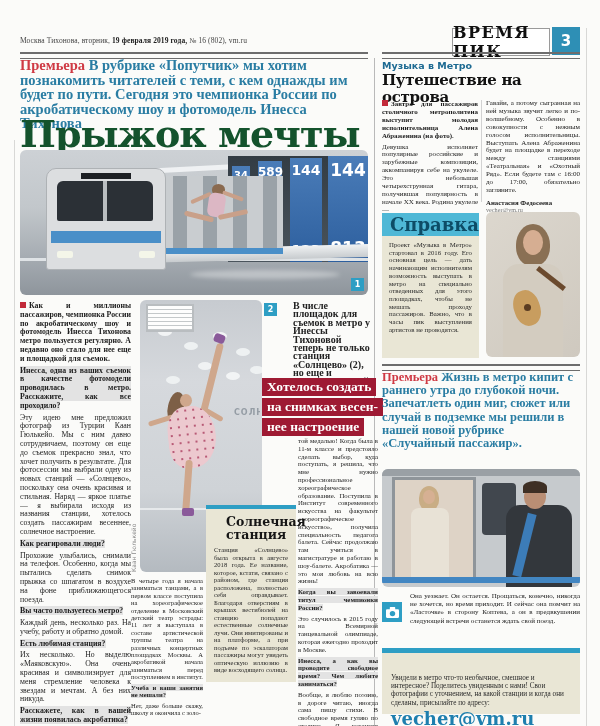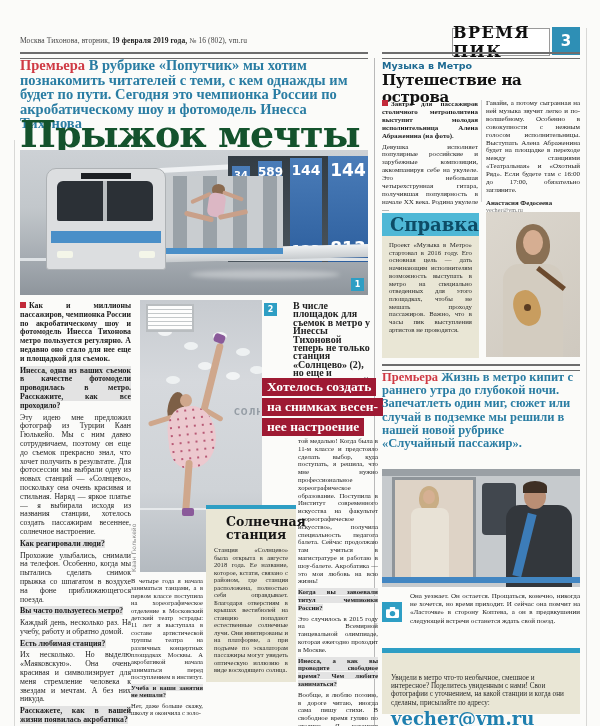--- a/index.html
+++ b/index.html
@@ -67,21 +67,21 @@
   .lead2{left:382px;top:371px;width:198px;font-weight:bold;font-size:12.5px;line-height:13.2px;color:#2a7da3;}
   .cap2{left:382px;top:592px;width:198px;display:flex;}
   .camicon{width:20px;height:20px;background:#2e9ec4;flex:none;margin-top:10px;
            display:flex;align-items:center;justify-content:center;}
   .cap2 .cap-text{margin-left:8px;font-size:7px;line-height:8.2px;text-align:justify;color:#222;}
   .tealbar{left:382px;top:648px;width:198px;height:5px;background:#2e9ec4;}
   .ctabox{left:382px;top:653px;width:198px;height:61px;background:#e9e6d5;box-sizing:border-box;padding:21px 9px;}
   .ctabox .cta-text{font-size:7.2px;line-height:8.2px;text-align:left;color:#2a2a2a;}
   .ctabox .cta-mail{font-family:"DejaVu Serif",serif;font-weight:bold;font-size:18px;color:#1e7fae;margin-top:1px;}
   
-  .photo{overflow:hidden;}
+  .photo{overflow:hidden;border-radius:6px;}
   .photo .abs{position:absolute;}
   .photo1{left:20px;top:150px;width:348px;height:145px;background:linear-gradient(#cdd1d5 0%,#c2c7cb 40%,#a9afb5 70%,#8e959c 100%);}
   .p1-light{left:40px;top:16px;width:280px;height:5px;background:#f3f5f6;transform:rotate(-3deg);opacity:.9;}
   .p1-light2{left:150px;top:30px;width:150px;height:3px;background:#eef1f2;transform:rotate(-3deg);opacity:.8;}
   .p1-pillarzone{left:208px;top:6px;width:140px;height:106px;background:linear-gradient(#333c44,#4a545c);}
   .pillar{position:absolute;top:0;background:linear-gradient(#4a7cb8,#2d5f9e);color:#fff;
           font:bold 13px "DejaVu Sans",sans-serif;text-align:center;display:flex;flex-direction:column;
           justify-content:space-between;padding:4px 0;box-sizing:border-box;}
   .p1-edge{left:0;top:108px;width:348px;height:3px;background:#dfe3e6;}
   .p1-ledge{left:118px;top:97px;width:230px;height:13px;background:linear-gradient(#f0f2f3,#c7cbce);transform:skewY(-1.5deg);}

